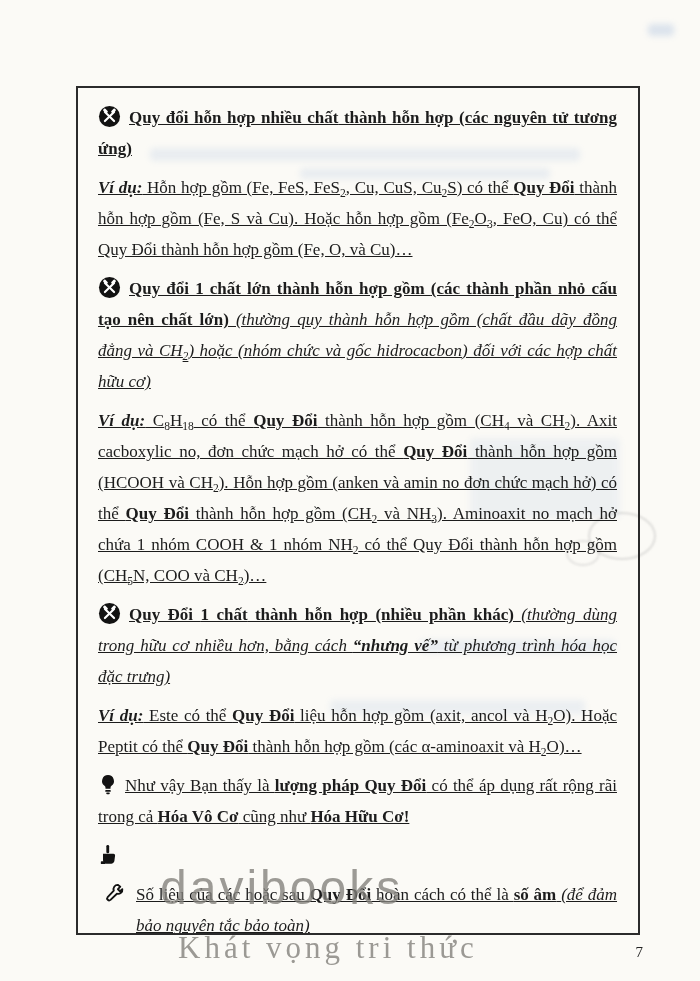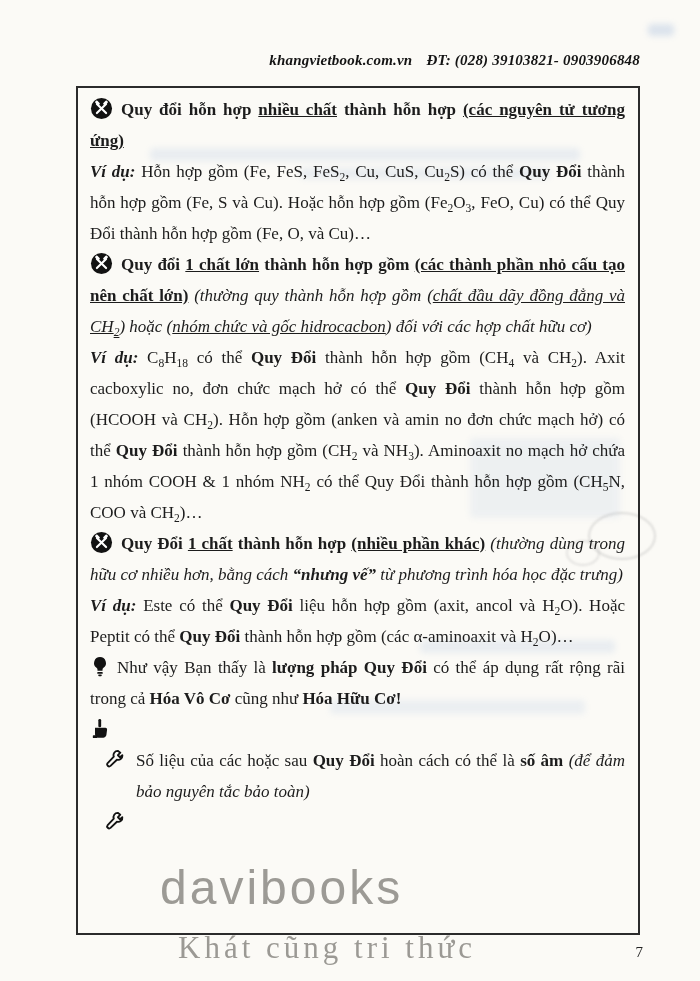--- a/index.html
+++ b/index.html
@@ -33,24 +33,25 @@
 
   .box{
     position:absolute;left:76px;top:86px;width:564px;height:849px;
     border:2px solid #2b2b2b;
     box-sizing:border-box;
     padding:6px 13px 0 12px;
     overflow:hidden;
     background:transparent;
   }
   .para{
-    margin:0;
+    margin:8px;
     font-size:17px;
     line-height:31px;
     text-align:justify;
+    text-decoration:underline;
   }
   .b{font-weight:bold;}
   .i{font-style:italic;}
   .u{text-decoration:underline;}
   sub{font-size:0.68em;line-height:0;}
   .badge{
     display:inline-block;width:23px;height:23px;
     vertical-align:-5px;margin-right:8px;
   }
   .inline-ic{
@@ -89,23 +90,20 @@
 
   <div class="smudge s1"></div>
   <div class="smudge s2"></div>
   <div class="smudge s3"></div>
   <div class="smudge s4"></div>
   <div class="smudge s5"></div>
   <div class="smudge s6"></div>
   <div class="doodle"></div>
   <div class="doodle2"></div>
 
-  <div class="header">
-    <span>khangvietbook.com.vn</span><span class="sep"></span><span>ĐT: (028) 39103821- 0903906848</span>
-  </div>
 
   <div class="box">
 
     <p class="para"><span class="badge"><svg viewBox="0 0 24 24" width="23" height="23">
             <circle cx="12" cy="12" r="11" fill="#121212"></circle>
             <g stroke="#fff" stroke-width="2.2" stroke-linecap="round">
               <line x1="7.2" y1="7.2" x2="16.8" y2="16.8"></line>
               <line x1="16.8" y1="7.2" x2="7.2" y2="16.8"></line>
             </g>
             <rect x="5.2" y="4.6" width="5.2" height="3" rx="1" transform="rotate(45 7.8 6.1)" fill="#fff"></rect>
@@ -157,16 +155,16 @@
 
     <p class="para tip">
         <span class="tipicon"><svg viewBox="0 0 24 26" width="22" height="24" fill="none" stroke="#121212" stroke-width="2" stroke-linecap="round" stroke-linejoin="round">
             <path d="M15 3a4.6 4.6 0 0 0-4.3 6.3L4 16.3a2.2 2.2 0 0 0 3.1 3.1l7-6.7A4.6 4.6 0 0 0 20 7.6l-2.6 2.4-2.2-2.2L17.8 5z"></path>
           </svg></span>
       </p>
 
   </div>
 
   <div class="wm1">davibooks</div>
-  <div class="wm2">Khát cũng tri thức</div>
+  <div class="wm2">Khát vọng tri thức</div>
   <div class="pageno">7</div>
 
 </div>
 
 </body></html>

